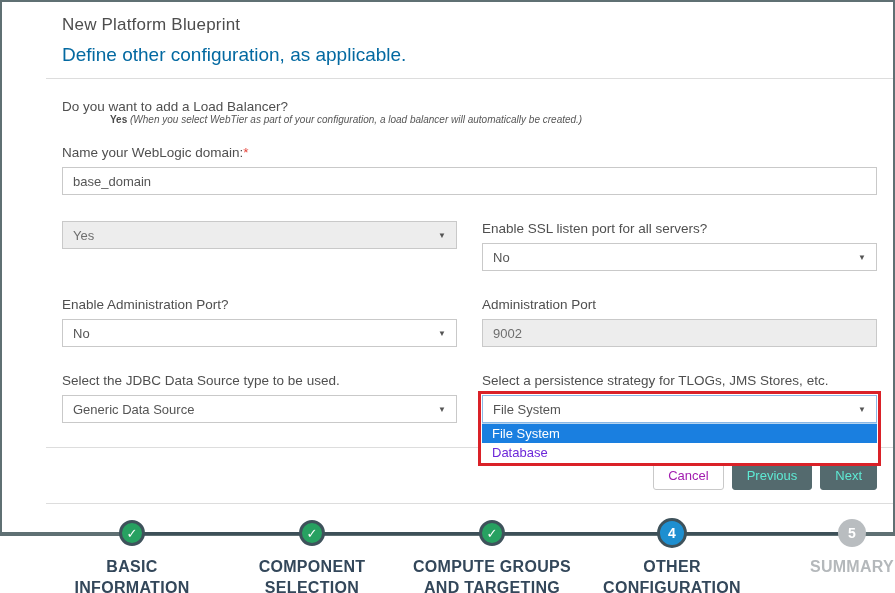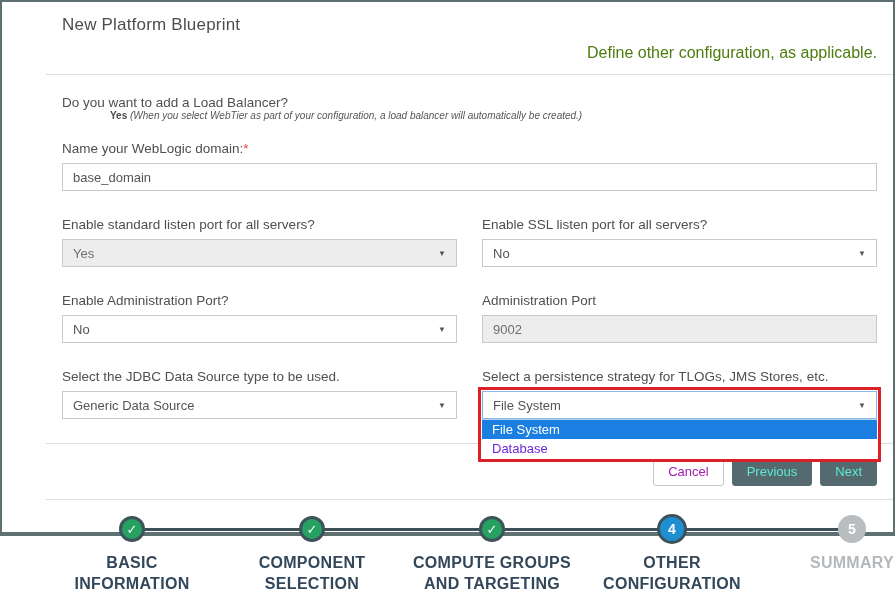--- a/index.html
+++ b/index.html
@@ -6,21 +6,21 @@
   html,body { background:#fff; }
   body { font-family: "Liberation Sans", sans-serif; width:895px; height:593px; }
   .window {
     width:895px; height:536px;
     border:2px solid #5f7073; border-bottom-width:4px;
     background:#fff; display:flex; flex-direction:column; overflow:visible; position:relative;padding-left:44px;
   }
   
   .hdr { padding:13px 16px 12px; }
   .hdr h1 { font-size:17px; font-weight:400; color:#4d4d4d; letter-spacing:.2px; }
-  .hdr .sub { margin-top:9px; font-size:16px; color:#4d7c0f;text-align:right; }
+  .hdr .sub { margin-top:9px; font-size:19px; color:#0369a1; }
   .divider { border:none; border-top:1px solid #ddd; height:0; width:100%; }
   
   .main { flex:0 0 auto; padding:20px 16px 0; position:relative; height:368px; }
   .q-label { font-size:13.5px; color:#4f4f4f; margin-bottom:0; }
   .q-answer { font-size:10px; color:#4a4a4a; margin-bottom:20px;margin-left:48px; }
   .q-answer .ans { font-weight:bold; }
   .q-answer .note { font-style:italic; color:#565656; }
   .grid { display:grid; grid-template-columns:1fr 1fr; column-gap:25px; }
   .cell { margin-bottom:26px; position:relative; }
   .cell.full { grid-column:1 / -1; }
@@ -80,21 +80,20 @@
     </div>
 
     <div class="grid">
 
       <div class="cell full">
         <span class="f-label"><span>Name your WebLogic domain:</span><span class="req">*</span></span>
         <div class="tbox">base_domain</div>
       </div>
 
       <div class="cell">
-        <span class="f-label">Enable standard listen port for all servers?</span>
         <div class="sbox disabled">
           <span>Yes</span>
           <span class="arrow">▼</span>
         </div>
       </div>
 
       <div class="cell">
         <span class="f-label">Enable SSL listen port for all servers?</span>
         <div class="sbox">
           <span>No</span>

